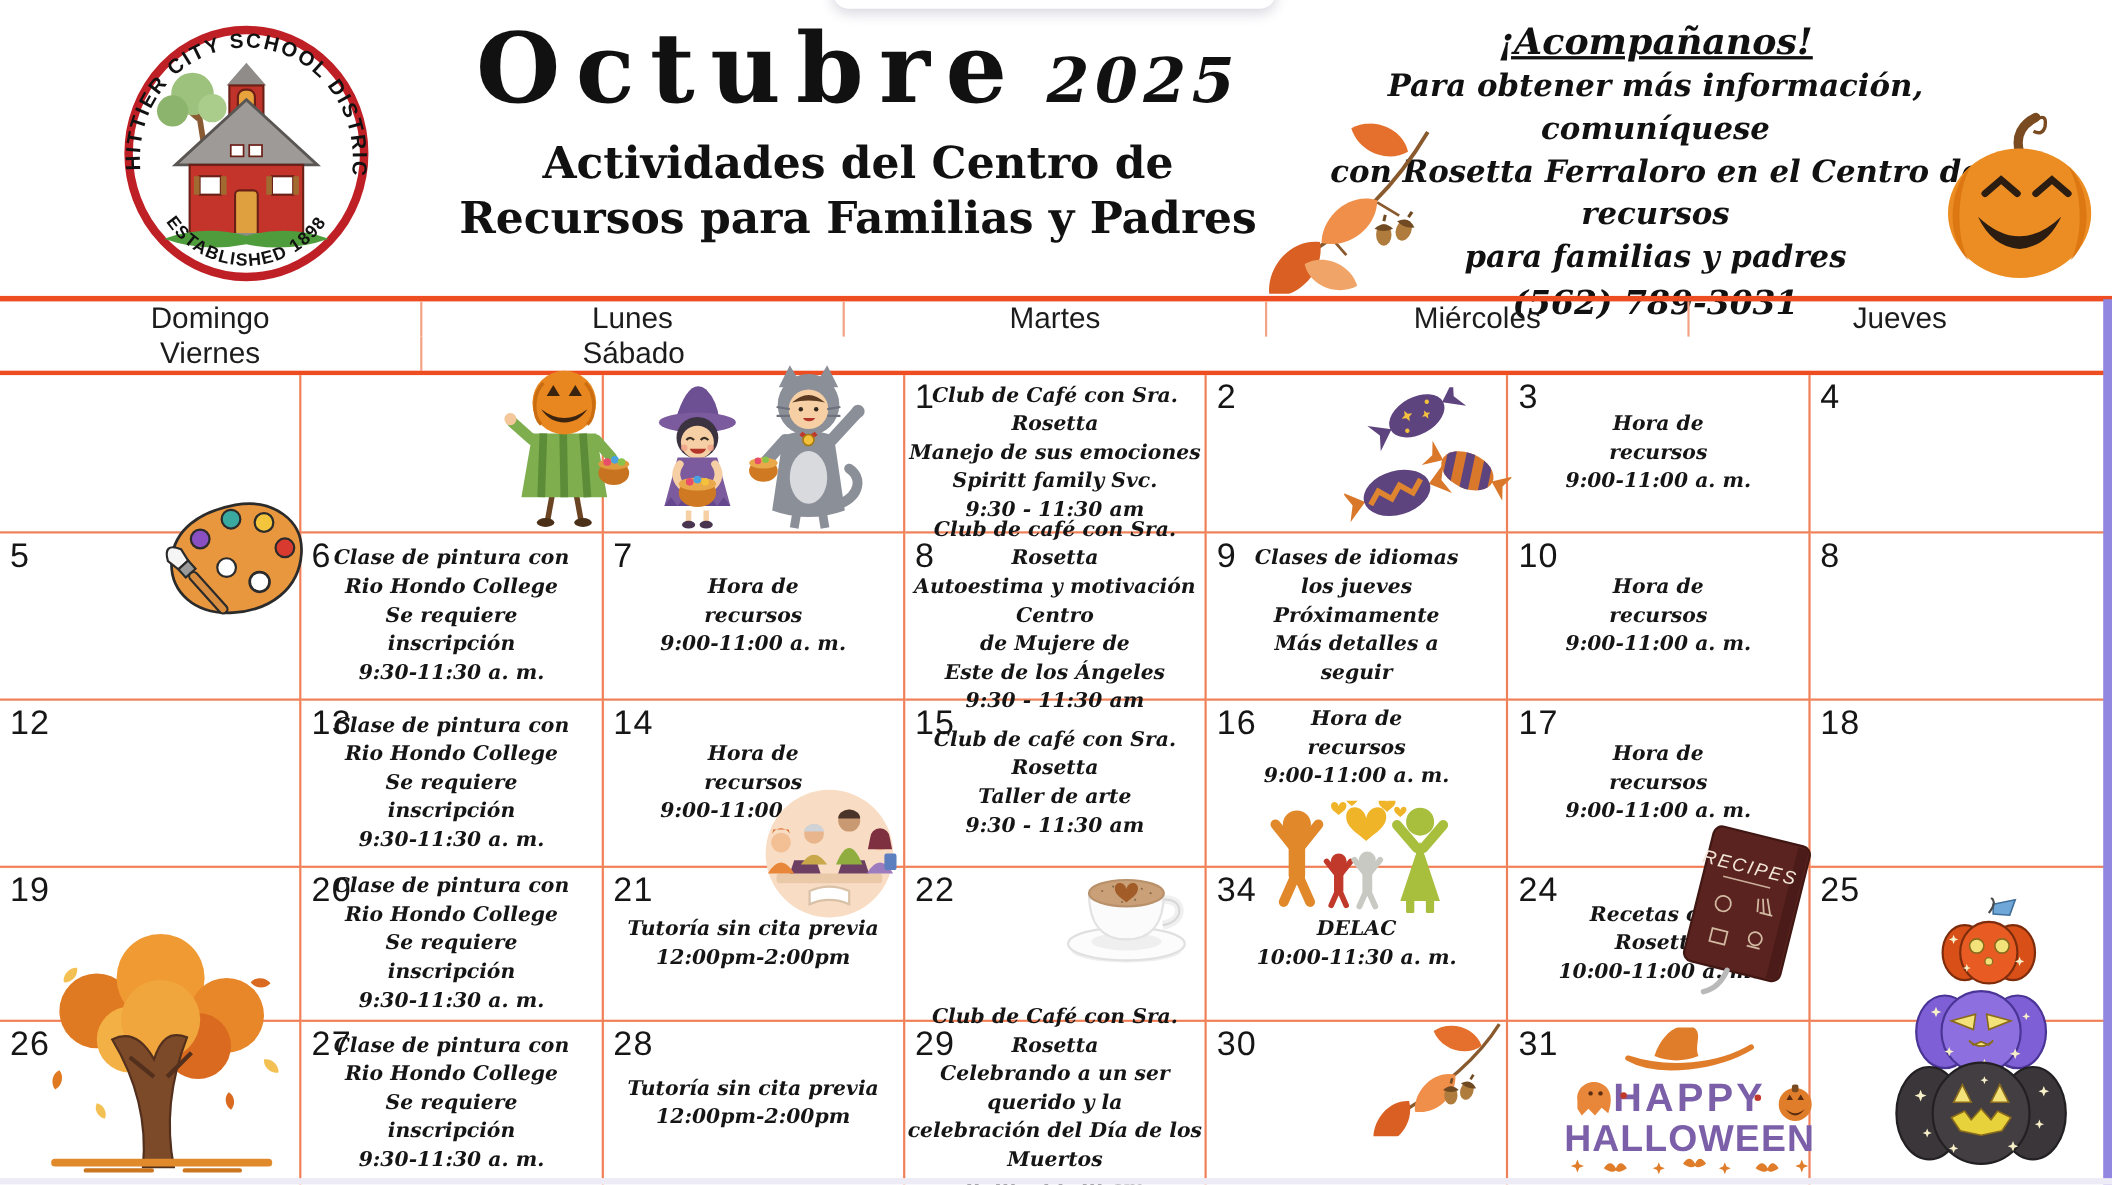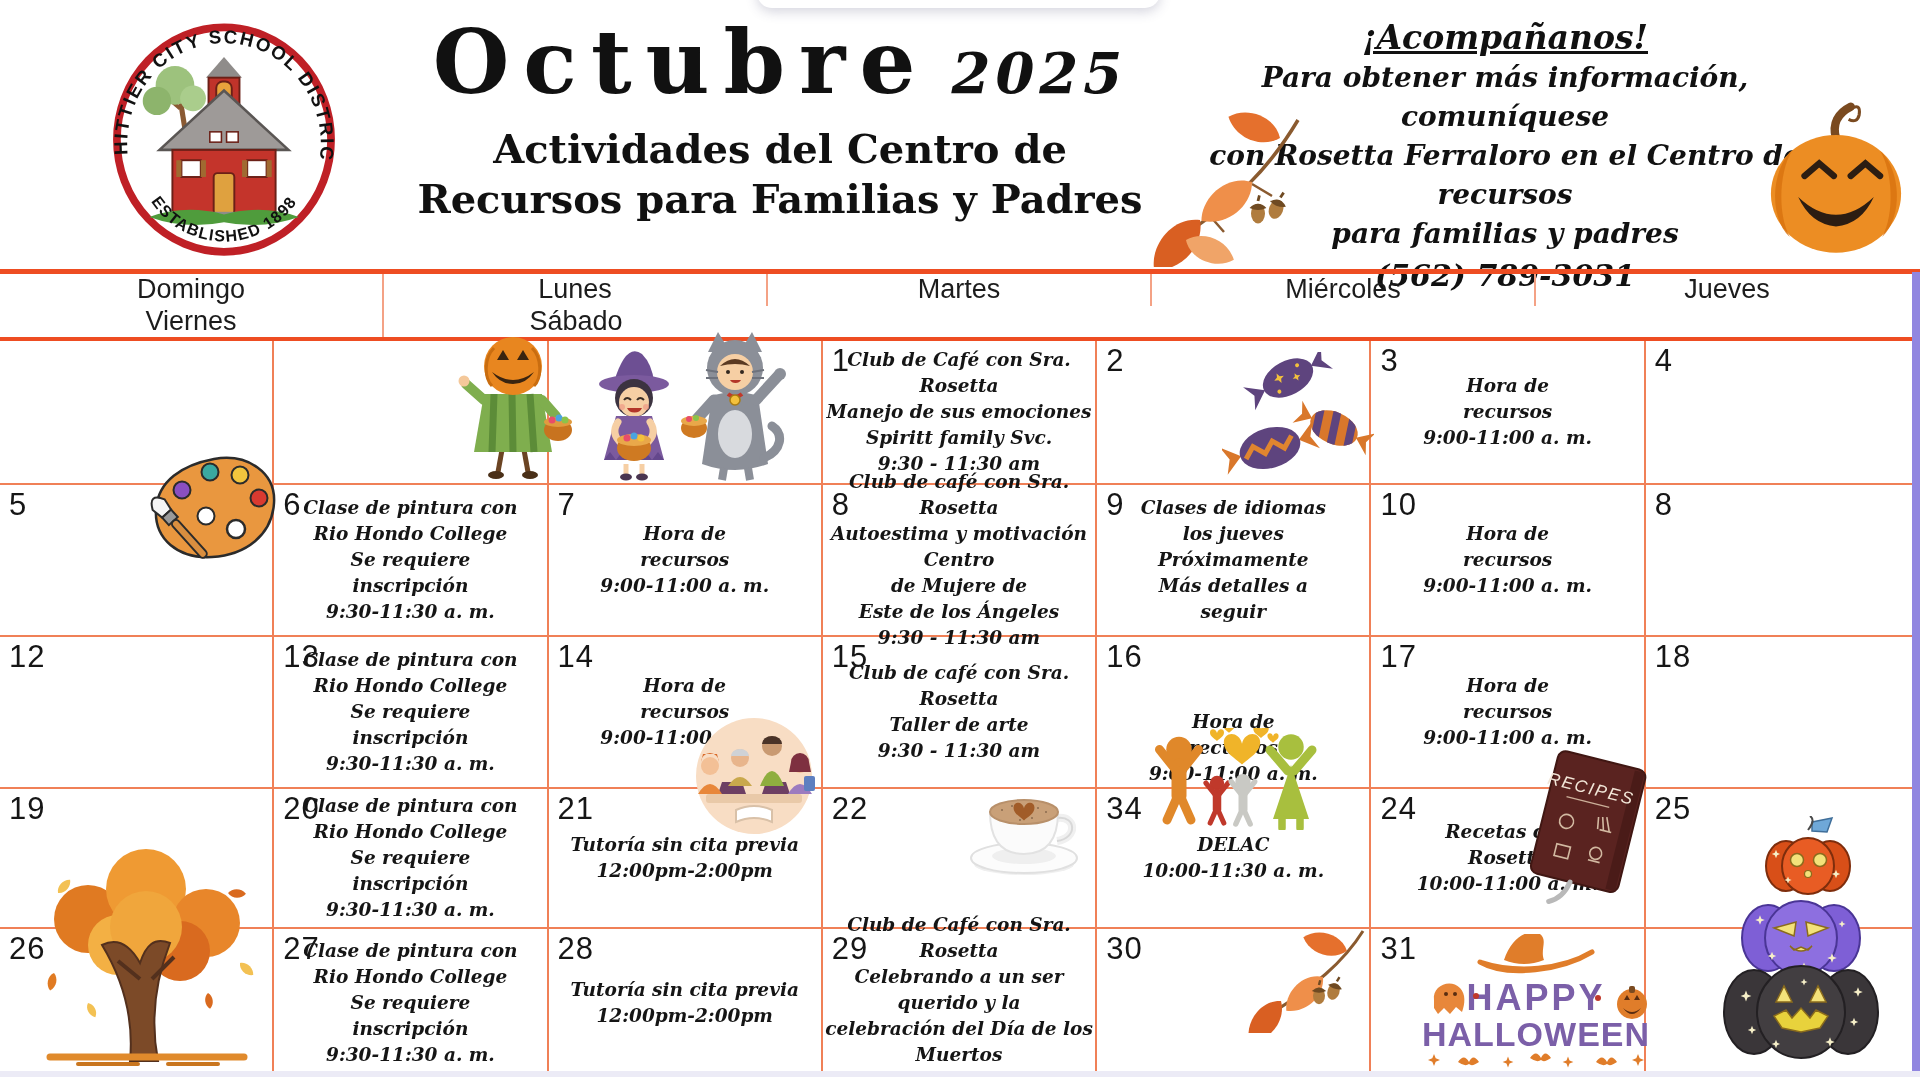--- a/index.html
+++ b/index.html
@@ -34,21 +34,21 @@
         grid-template-columns:repeat(7,1fr);grid-template-rows:144px 152px 152px 140px 148px;}
   .cell{position:relative;border-right:2px solid #f08057;border-bottom:2px solid #f08057;
         display:flex;align-items:center;justify-content:center;}
   .cell:nth-child(7n){border-right:none;}
   .cell:nth-child(n+29){border-bottom:none;}
   .dnum{position:absolute;top:2px;left:9px;font-size:31px;font-weight:300;color:#161616;
         letter-spacing:1px;}
   .evt{width:100%;text-align:center;white-space:pre-line;font-family:"DejaVu Serif",serif;
         font-weight:bold;font-style:italic;font-size:18.5px;line-height:26px;color:#151515;
         overflow:visible;}
-  .cell.top{align-items:flex-end;}
+  .cell.top{align-items:flex-start;}
   .cell.top .evt{margin-top:4px;}
   .cell.low .evt{}
   #right-strip{position:absolute;left:1912px;top:272px;width:8px;height:805px;background:#9186e0;}
   #bottom-strip{position:absolute;left:0;top:1071px;width:1920px;height:6px;background:#ecebf6;}
   svg text{font-family:"Liberation Sans",sans-serif;}
 </style>
 </head>
 <body>
 
 <div id="page">

